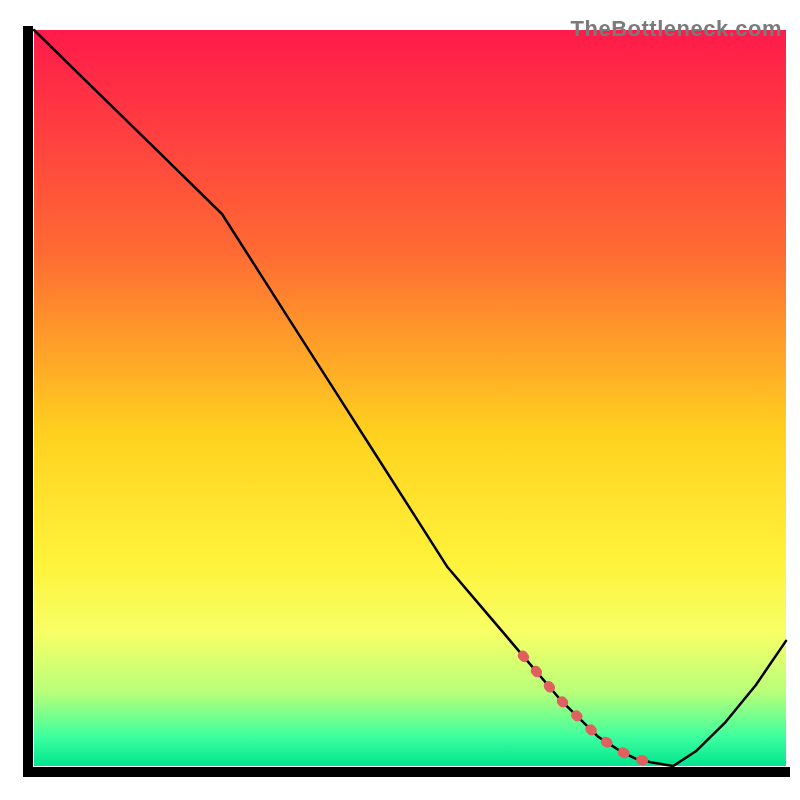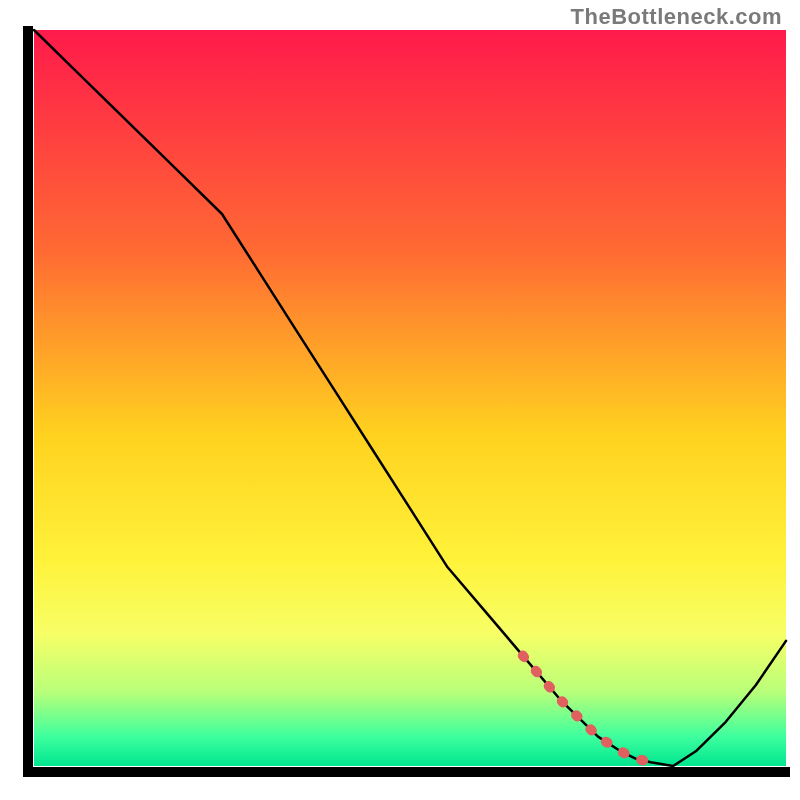--- a/index.html
+++ b/index.html
@@ -10,21 +10,21 @@
     background: #ffffff;
     overflow: hidden;
   }
   .container {
     position: relative;
     width: 800px;
     height: 800px;
   }
   .watermark {
     position: absolute;
-    top: 4px;
+    top: 16px;
     right: 18px;
     font-family: Arial, Helvetica, sans-serif;
     font-size: 22px;
     font-weight: bold;
     color: #7a7a7a;
     letter-spacing: 0.5px;
     z-index: 10;
   }
   svg {
     display: block;

